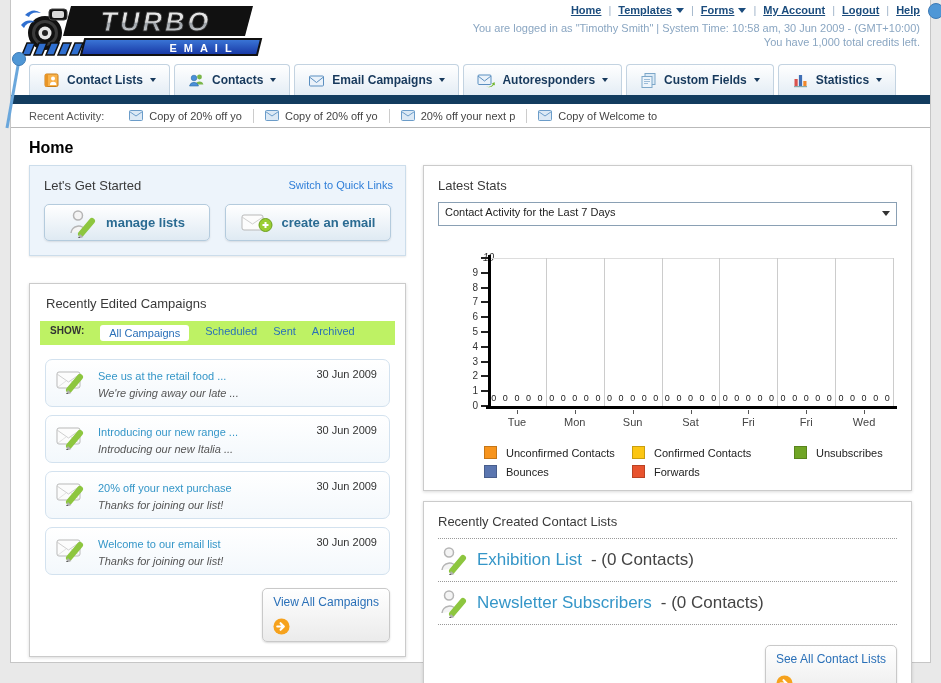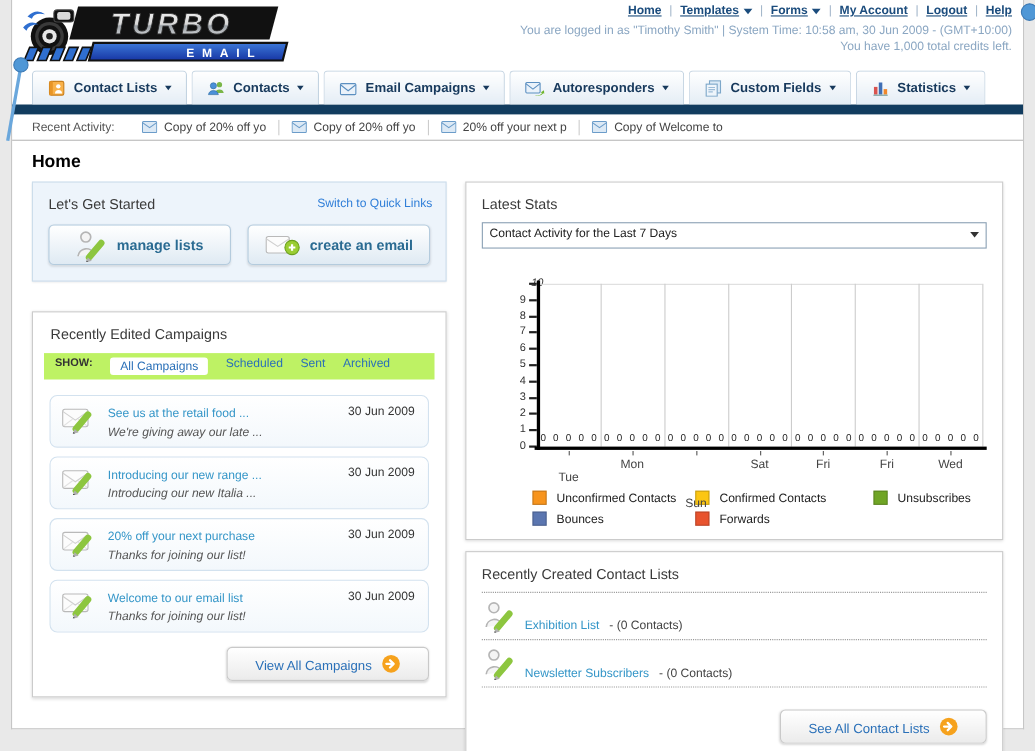--- a/index.html
+++ b/index.html
@@ -48,21 +48,21 @@
   .filter-bar { margin-top: 10px; background: #bef264; padding: 4px 10px; display: flex; align-items: flex-start; gap: 16px; font-size: 11px; }
   .show-label { font-size: 10px; font-weight: bold; color: #333; }
   .filter-link { color: #2a70b8; cursor: pointer; }
   .filter-link.active { background: #fff; padding: 2px 9px; border-radius: 3px; }
   .camp-list { margin-top: 14px; display: flex; flex-direction: column; gap: 8px; padding: 0 5px; }
   .camp-item { position: relative; border: 1px solid #d3e2ef; border-radius: 7px; background: linear-gradient(#ffffff, #f3f8fc); padding: 6px 10px 7px; display: flex; gap: 10px; cursor: pointer; }
   .camp-title { font-size: 11px; color: #3596c8; text-decoration: none; cursor: pointer; }
   .camp-sub { font-size: 11px; color: #555; margin-top: 3px; font-style: italic; }
   .camp-date { position: absolute; right: 12px; top: 8px; font-size: 11px; color: #333; }
   .view-all-row { display: flex; justify-content: flex-end; margin-top: 13px; padding-right: 5px; }
-  .pill-button { display: inline-flex; align-items: flex-end; gap: 9px; padding: 6px 25px; border: 1px solid #c9c9c9; border-radius: 5px; background: linear-gradient(#ffffff, #ebebeb); font-size: 12px; color: #2a70b8; cursor: pointer; box-shadow: 0 1px 2px rgba(0,0,0,.15); }
+  .pill-button { display: inline-flex; align-items: flex-start; gap: 9px; padding: 6px 10px; border: 1px solid #c9c9c9; border-radius: 5px; background: linear-gradient(#ffffff, #ebebeb); font-size: 12px; color: #2a70b8; cursor: pointer; box-shadow: 0 1px 2px rgba(0,0,0,.15); flex-direction: column; }
 
   
   .stats { padding: 12px 14px 10px; }
   .select-box { margin-top: 9px; position: relative; border: 1px solid #8aa0b4; height: 24px; background: #fff; font-size: 11px; color: #222; padding: 3px 20px 0 6px; cursor: pointer; }
   .select-caret { position: absolute; right: 6px; top: 8px; width: 0; height: 0; border-left: 4px solid transparent; border-right: 4px solid transparent; border-top: 5px solid #333; }
   .chart { position: relative; height: 186px; margin-top: 26px; font-size: 10px; }
   .ytick-label { position: absolute; width: 40px; text-align: right; color: #333; }
   .ytick-mark { position: absolute; height: 2px; background: #222; }
   .axis-y { position: absolute; width: 3px; background: #000; }
   .axis-x { position: absolute; height: 3px; background: #000; }
@@ -71,21 +71,21 @@
   .zero-label { position: absolute; width: 10px; text-align: center; font-size: 9px; color: #222; }
   .day-tick { position: absolute; width: 1px; height: 4px; background: #555; }
   .day-label { position: absolute; width: 40px; text-align: center; font-size: 11px; color: #444; }
   .legend { margin: 8px 0 2px 46px; display: grid; grid-template-columns: 148px 162px 1fr; row-gap: 6px; font-size: 11px; color: #222; }
   .legend-item { display: flex; align-items: center; gap: 9px; }
   .swatch { width: 13px; height: 13px; border: 1px solid rgba(0,0,0,.2); flex: none; }
 
   
   .contact-lists { margin-top: 10px; padding: 12px 14px 13px; }
   .dotted { border: none; border-bottom: 1px dotted #999; margin-top: 9px; }
-  .cl-item { display: flex; align-items: flex-end; gap: 9px; padding: 6px 2px; border-bottom: 1px dotted #999; font-size: 11px; }
+  .cl-item { display: flex; align-items: center; gap: 9px; padding: 6px 2px; border-bottom: 1px dotted #999; font-size: 17px; }
   .cl-name { color: #3596c8; cursor: pointer; }
   .cl-count { color: #444; }
   .see-all-row { display: flex; justify-content: flex-end; margin-top: 20px; }
 
   
   .pin-decoration { position: absolute; left: 0; top: 50px; z-index: 6; }
   .corner-dot { position: absolute; left: 928px; top: 3px; width: 16px; height: 16px; border-radius: 50%; background: #4f97d6; border: 1px solid #3d7ab5; z-index: 6; }
   .icon { display: inline-flex; flex: none; }
 </style>
 </head>
@@ -443,35 +443,35 @@
               <div class="gridline-v" style="left: 397.143px; top: 6px; height: 148px;"></div>
               <div class="gridline-v" style="left: 455px; top: 6px; height: 148px;"></div>
               <div class="axis-y" style="left: 50px; top: 3px; height: 154px;"></div>
               <div class="axis-x" style="left: 48px; top: 154px; width: 411px;"></div>
               <div class="zero-label" style="left: 50.7857px; top: 141px;">0</div>
               <div class="zero-label" style="left: 62.3571px; top: 141px;">0</div>
               <div class="zero-label" style="left: 73.9286px; top: 141px;">0</div>
               <div class="zero-label" style="left: 85.5px; top: 141px;">0</div>
               <div class="zero-label" style="left: 97.0714px; top: 141px;">0</div>
               <div class="day-tick" style="left: 78.9286px; top: 158px;"></div>
-              <div class="day-label" style="left: 58.9286px; top: 176px;">Tue</div>
+              <div class="day-label" style="left: 58.9286px; top: 164px;">Tue</div>
               <div class="zero-label" style="left: 108.643px; top: 141px;">0</div>
               <div class="zero-label" style="left: 120.214px; top: 141px;">0</div>
               <div class="zero-label" style="left: 131.786px; top: 141px;">0</div>
               <div class="zero-label" style="left: 143.357px; top: 141px;">0</div>
               <div class="zero-label" style="left: 154.929px; top: 141px;">0</div>
               <div class="day-tick" style="left: 136.786px; top: 158px;"></div>
               <div class="day-label" style="left: 116.786px; top: 164px;">Mon</div>
               <div class="zero-label" style="left: 166.5px; top: 141px;">0</div>
               <div class="zero-label" style="left: 178.071px; top: 141px;">0</div>
               <div class="zero-label" style="left: 189.643px; top: 141px;">0</div>
               <div class="zero-label" style="left: 201.214px; top: 141px;">0</div>
               <div class="zero-label" style="left: 212.786px; top: 141px;">0</div>
               <div class="day-tick" style="left: 194.643px; top: 158px;"></div>
-              <div class="day-label" style="left: 174.643px; top: 164px; margin-top: 36px;">Sun</div>
+              <div class="day-label" style="left: 174.643px; top: 164px;">Sun</div>
               <div class="zero-label" style="left: 224.357px; top: 141px;">0</div>
               <div class="zero-label" style="left: 235.929px; top: 141px;">0</div>
               <div class="zero-label" style="left: 247.5px; top: 141px;">0</div>
               <div class="zero-label" style="left: 259.071px; top: 141px;">0</div>
               <div class="zero-label" style="left: 270.643px; top: 141px;">0</div>
               <div class="day-tick" style="left: 252.5px; top: 158px;"></div>
               <div class="day-label" style="left: 232.5px; top: 164px;">Sat</div>
               <div class="zero-label" style="left: 282.214px; top: 141px;">0</div>
               <div class="zero-label" style="left: 293.786px; top: 141px;">0</div>
               <div class="zero-label" style="left: 305.357px; top: 141px;">0</div>

